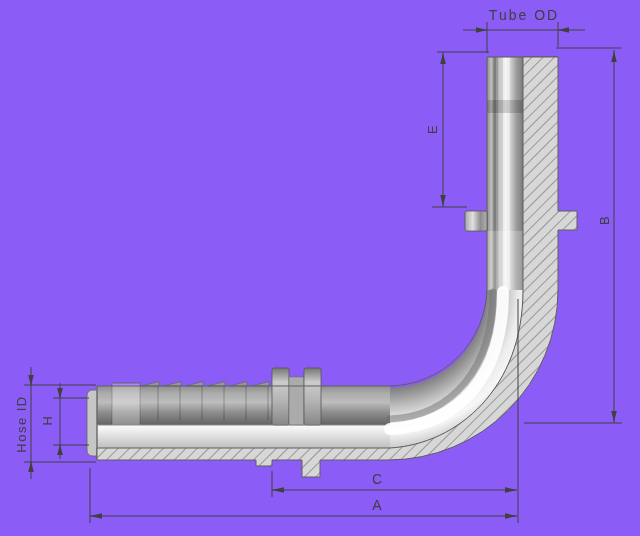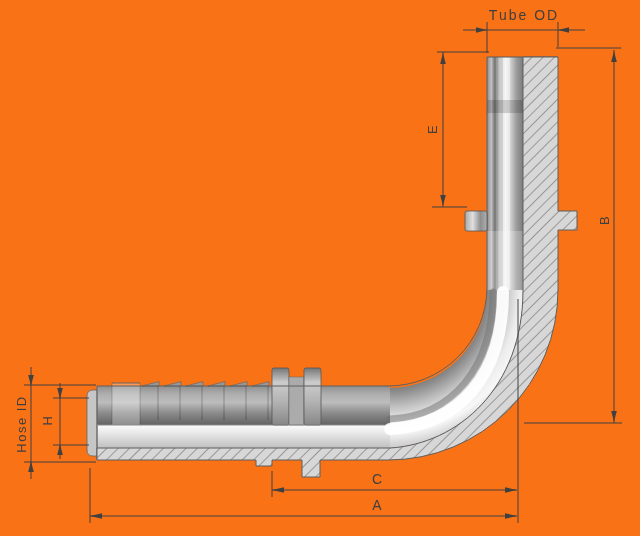--- a/index.html
+++ b/index.html
@@ -1,16 +1,16 @@
 <!DOCTYPE html>
 <html><head>
 <meta charset="utf-8">
 <style>
   html,body{margin:0;padding:0;background:#ffffff;}
-  .stage{position:relative;width:640px;height:536px;background:#f97316;overflow:hidden;
+  .stage{position:relative;width:640px;height:536px;background:#8b5cf6;overflow:hidden;
          font-family:"Liberation Sans", sans-serif;}
   svg{display:block;}
   text{fill:#3f3f3f;font-family:"Liberation Sans", sans-serif;}
   .dim line{stroke:#404040;stroke-width:1;}
   .dim polygon{fill:#404040;stroke:none;}
   .dimlabel{font-size:14px;letter-spacing:2px;}
   .dimlabel.small{font-size:13px;letter-spacing:1.5px;}
 </style>
 </head>
 <body>

